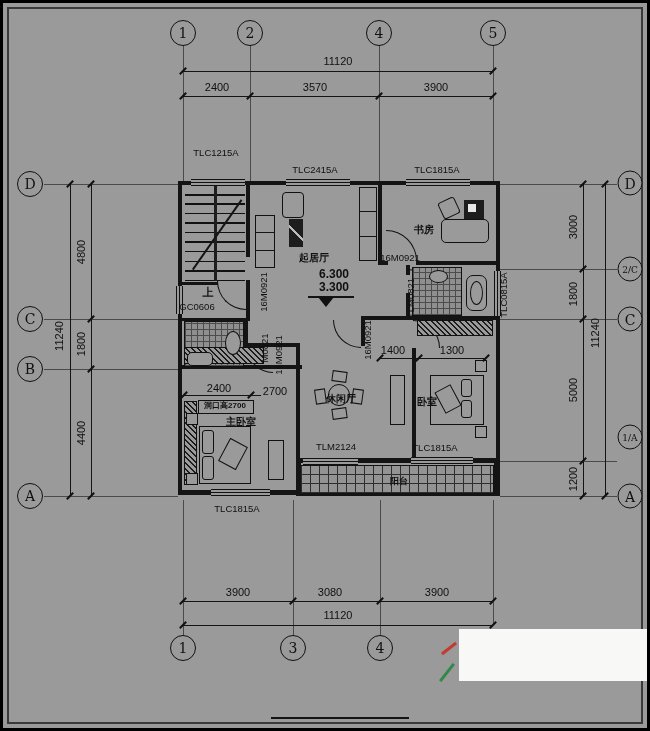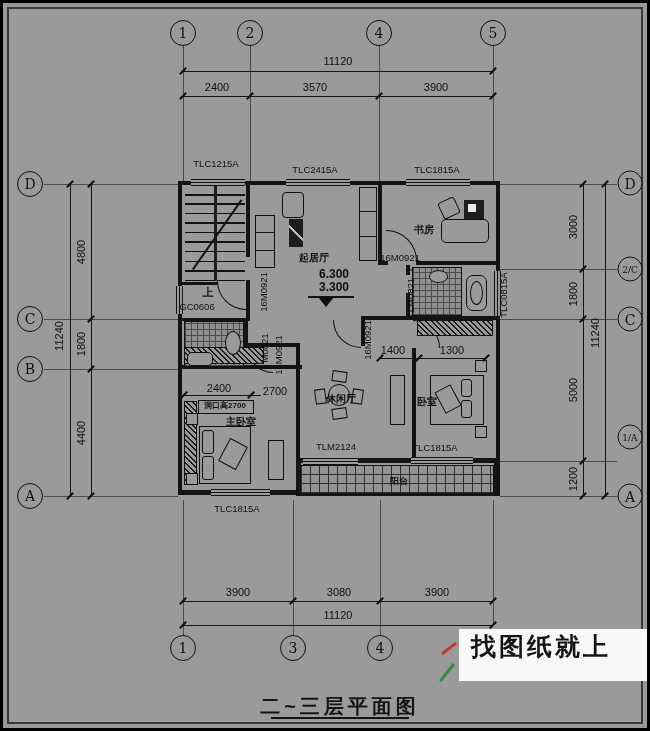--- a/index.html
+++ b/index.html
@@ -96,21 +96,21 @@
   <i class="a tk" style="left:580px;top:458px"></i>
   <i class="a tk" style="left:580px;top:493px"></i>
   <i class="a tk" style="left:602px;top:181px"></i>
   <i class="a tk" style="left:602px;top:493px"></i>
 
   <div class="a t dim c" style="left:335px;top:58px">11120</div>
   <div class="a t dim c" style="left:214px;top:84px">2400</div>
   <div class="a t dim c" style="left:312px;top:84px">3570</div>
   <div class="a t dim c" style="left:433px;top:84px">3900</div>
   <div class="a t dim c" style="left:235px;top:589px">3900</div>
-  <div class="a t dim c" style="left:336px;top:589px">3080</div>
+  <div class="a t dim c" style="left:327px;top:589px">3080</div>
   <div class="a t dim c" style="left:434px;top:589px">3900</div>
   <div class="a t dim c" style="left:335px;top:612px">11120</div>
   <div class="a t dim cv" style="left:78px;top:249px">4800</div>
   <div class="a t dim cv" style="left:78px;top:341px">1800</div>
   <div class="a t dim cv" style="left:78px;top:430px">4400</div>
   <div class="a t dim cv" style="left:56px;top:333px">11240</div>
   <div class="a t dim cv" style="left:570px;top:224px">3000</div>
   <div class="a t dim cv" style="left:570px;top:291px">1800</div>
   <div class="a t dim cv" style="left:570px;top:387px">5000</div>
   <div class="a t dim cv" style="left:570px;top:476px">1200</div>
@@ -248,37 +248,35 @@
   <div class="a" style="left:315px;top:294px;width:0;height:0;border-left:8px solid transparent;border-right:8px solid transparent;border-top:10px solid #111"></div>
 
   <div class="a t room c" style="left:311px;top:255px">起居厅</div>
   <div class="a t room c" style="left:421px;top:227px">书房</div>
   <div class="a t room c" style="left:338px;top:396px">休闲厅</div>
   <div class="a t room c" style="left:238px;top:419px">主卧室</div>
   <div class="a t room c" style="left:424px;top:399px">卧室</div>
   <div class="a t room c" style="left:396px;top:478px;font-size:9px">阳台</div>
   <div class="a t room c" style="left:205px;top:289px;font-size:11px">上</div>
 
-  <div class="a t tag c" style="left:213px;top:161px">TLC1215A</div>
+  <div class="a t tag c" style="left:213px;top:150px">TLC1215A</div>
   <div class="a t tag c" style="left:312px;top:167px">TLC2415A</div>
   <div class="a t tag c" style="left:434px;top:167px">TLC1815A</div>
   <div class="a t tag c" style="left:194px;top:304px">GC0606</div>
   <div class="a t tag cv" style="left:501px;top:292px">TLC0815A</div>
   <div class="a t tag c" style="left:397px;top:255px">16M0921</div>
   <div class="a t tag cv" style="left:261px;top:289px">16M0921</div>
   <div class="a t tag cv" style="left:262px;top:345px">M0821</div>
   <div class="a t tag cv" style="left:276px;top:352px">16M0921</div>
   <div class="a t tag cv" style="left:365px;top:337px">16M0921</div>
   <div class="a t tag cv" style="left:408px;top:295px">TLM0821</div>
   <div class="a t tag c" style="left:333px;top:444px">TLM2124</div>
   <div class="a t tag c" style="left:432px;top:445px">TLC1815A</div>
   <div class="a t tag c" style="left:234px;top:506px">TLC1815A</div>
   <div class="a" style="left:195px;top:397px;width:54px;height:12px;border:1px solid #111;position:absolute"></div>
   <div class="a t tag8 c" style="left:222px;top:403px;font-weight:bold">洞口高2700</div>
 
   <div class="a" style="left:437px;top:644px;width:18px;height:3px;background:#c23b30;transform:rotate(-38deg)"></div>
   <div class="a" style="left:433px;top:668px;width:22px;height:3px;background:#2e8a46;transform:rotate(-52deg)"></div>
   <div class="a wmbox" style="left:456px;top:626px;width:188px;height:52px"></div>
-  <div class="a t wm1" style="left:468px;top:631px">找图纸就上</div>
-
-  <div class="a t title c" style="left:337px;top:703px">二~三层平面图</div>
+
   <div class="a dl" style="left:268px;top:714px;width:138px;height:2px"></div>
 </div>
 
 </body></html>

